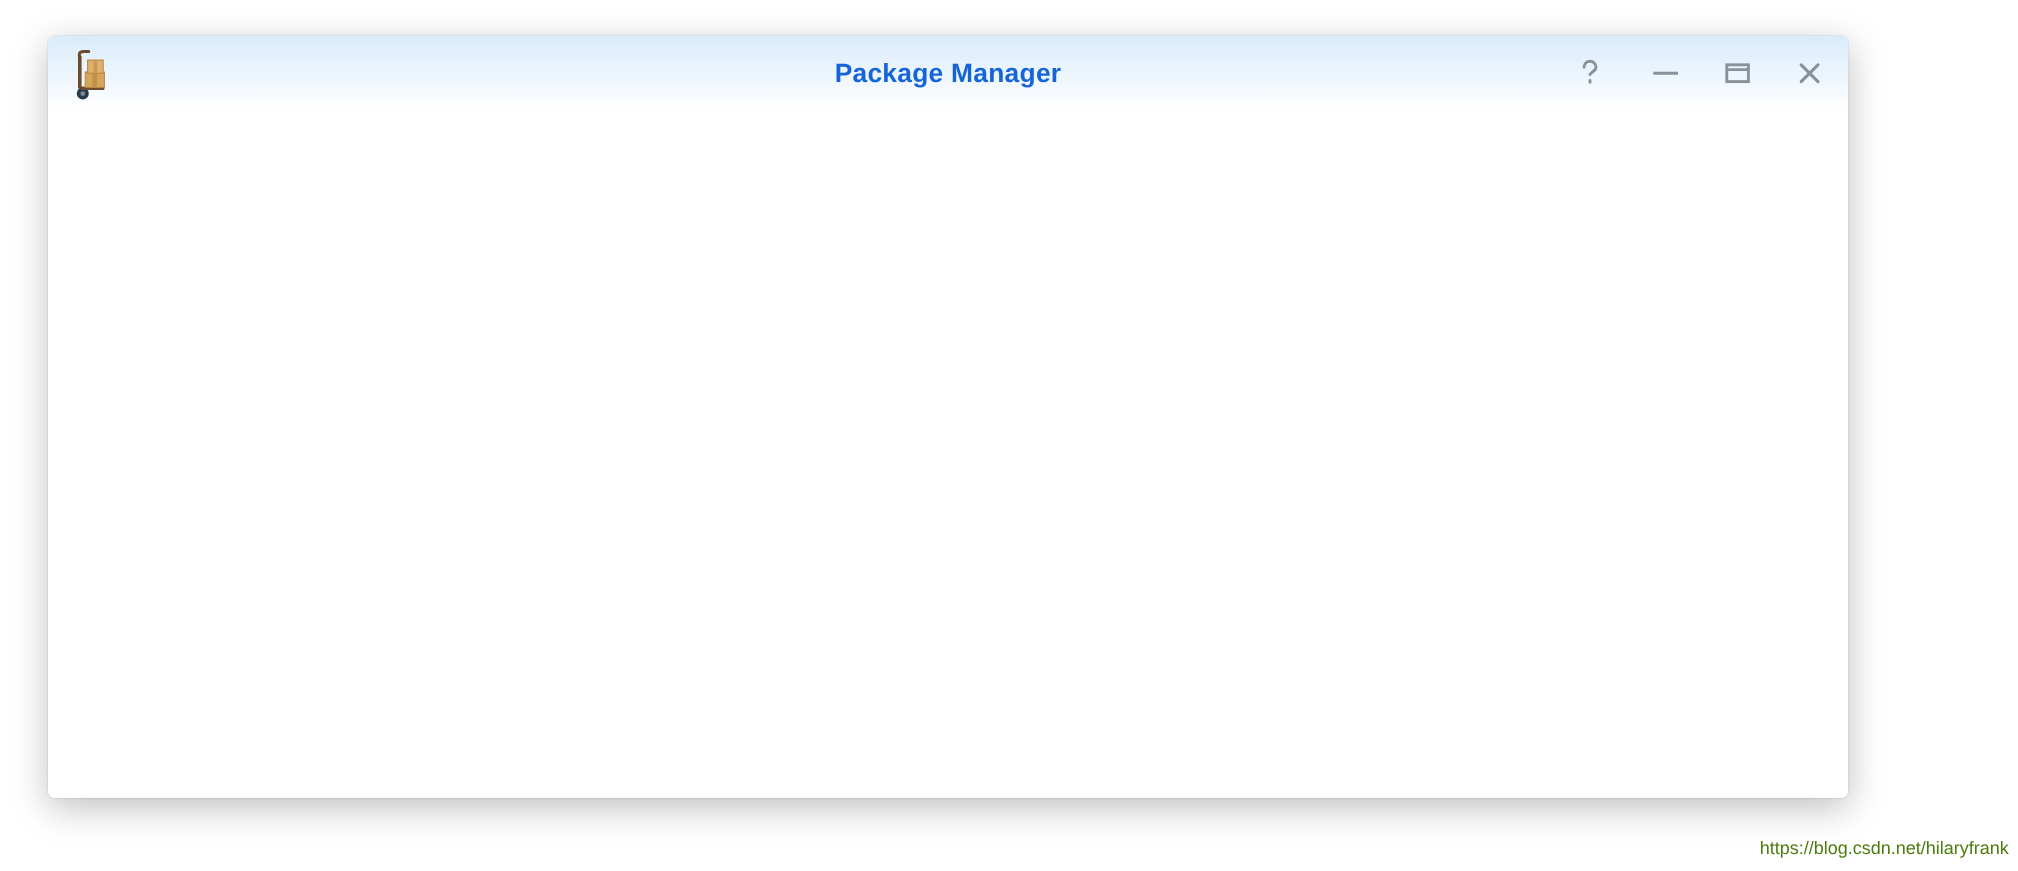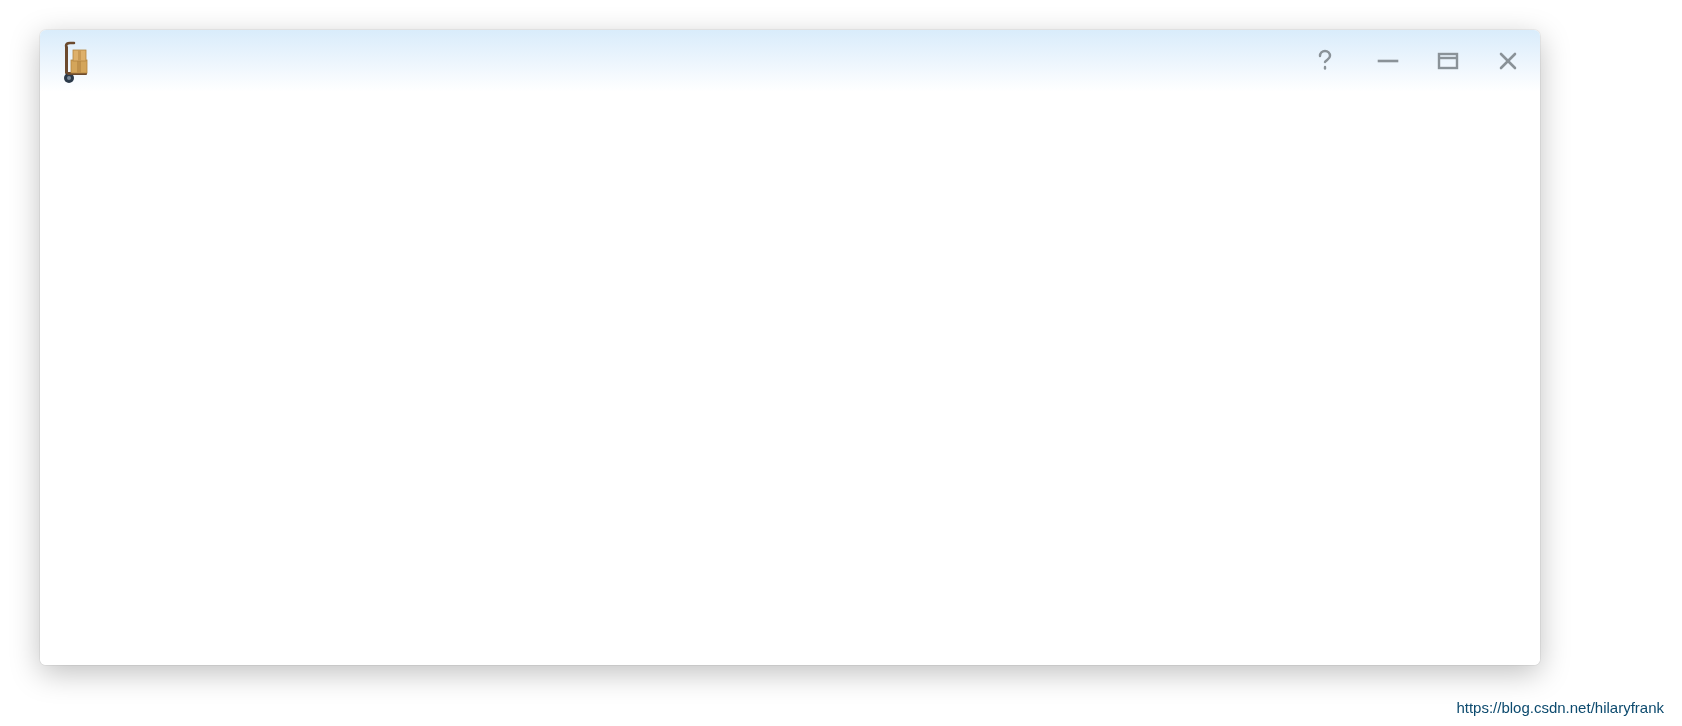--- a/index.html
+++ b/index.html
@@ -75,22 +75,22 @@
     
     .content {
       height: calc(100% - 62px);
       background: #ffffff;
       border-radius: 0 0 6px 6px;
     }
     
     .watermark {
       position: absolute;
       bottom: 10px;
-      right: 18px;
-      color: #0c4a6e;
+      right: 8px;
+      color: #4d7c0f;
       font-size: 15px;
       font-family: Arial, sans-serif;
     }
   </style>
 </head>
 <body>
 
 <div class="window">
   <div class="titlebar">
     <div class="app-icon">
@@ -104,20 +104,21 @@
 
         <rect x="8" y="34" width="20" height="3" fill="#6b4a2e" rx="1"></rect>
 
         <rect x="12" y="22" width="16" height="13" fill="#d4a55a" stroke="#b38540" stroke-width="0.8"></rect>
         <rect x="18" y="22" width="4" height="13" fill="#c0914b"></rect>
         <rect x="14" y="12" width="13" height="11" fill="#deb06a" stroke="#b38540" stroke-width="0.8"></rect>
         <rect x="19" y="12" width="3" height="11" fill="#c99a55"></rect>
       </svg>
     </div>
 
+    <div class="title">Package Manager</div>
 
     <div class="window-controls">
       <div class="ctrl">
         <svg width="24" height="24" viewBox="0 0 24 24" fill="none" stroke="currentColor" stroke-width="2.4" stroke-linecap="round">
           <path d="M4 7 a5 5 0 0 1 10 0 c0 3 -4 4 -5 6"></path>
           <line x1="9" y1="18" x2="9" y2="19.5"></line>
         </svg>
       </div>
       <div class="ctrl">
         <svg width="24" height="24" viewBox="0 0 24 24" fill="none" stroke="currentColor" stroke-width="2.6" stroke-linecap="square">

